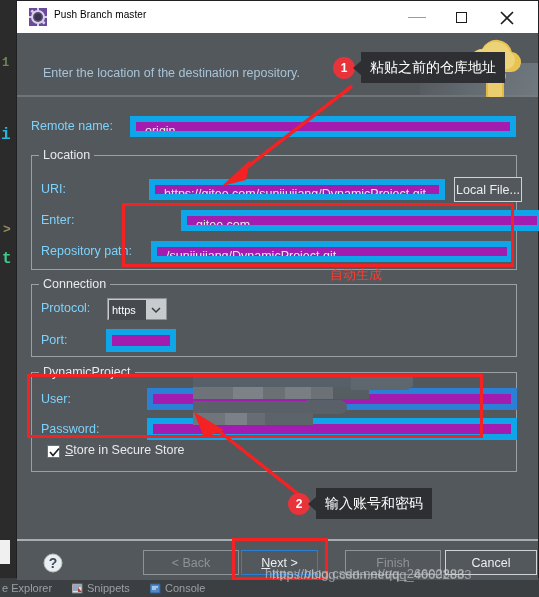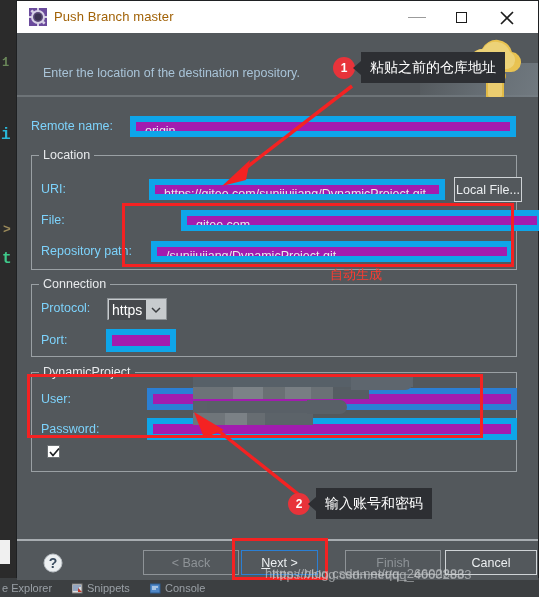--- a/index.html
+++ b/index.html
@@ -22,21 +22,21 @@
   
   #dialog{
     position:absolute;left:16px;top:0;width:523px;height:578px;
     background:#53585c;border:1px solid #1f2123;box-sizing:border-box;
   }
   #titlebar{
     position:absolute;left:0;top:0;right:0;height:32px;background:#ffffff;
     border-bottom:1px solid #d9d9d9;
   }
   #title-icon{position:absolute;left:12px;top:7px;width:18px;height:18px;}
-  #title-text{position:absolute;left:37px;top:8px;font-size:13px;color:#a16207;letter-spacing:.1px;}
+  #title-text{position:absolute;left:37px;top:8px;font-size:10px;color:#000000;letter-spacing:.1px;}
   .wbtn{position:absolute;top:0;height:32px;width:45px;cursor:default;}
   #btn-min{left:378px;}
   #btn-max{left:423px;}
   #btn-close{left:468px;}
   #btn-min i{position:absolute;left:13px;top:16px;width:18px;height:1px;background:#9b9b9b;display:block;}
   #btn-max i{position:absolute;left:16px;top:11px;width:11px;height:11px;border:1.6px solid #1c1c1c;display:block;box-sizing:border-box;}
   #btn-close svg{position:absolute;left:15px;top:10px;}
 
   
   #header{
@@ -62,21 +62,21 @@
 
   .btn{
     position:absolute;background:#53585c;border:1px solid #cfd3d6;box-sizing:border-box;
     color:#eceff1;font-size:12.5px;display:flex;align-items:center;justify-content:center;cursor:default;
   }
   .btn.disabled{color:#8e9397;border-color:#8e9397;}
   .btn.default{border-color:#2b7fd4;}
 
   
   #combo-protocol{position:absolute;left:90px;top:297px;width:60px;height:22px;background:#c7cbce;border:1px solid #8d9296;box-sizing:border-box;}
-  #combo-val{position:absolute;left:1px;top:1px;width:37px;height:20px;background:#46494d;color:#ffffff;font-size:14px;line-height:20px;padding-left:3px;box-sizing:border-box;overflow:hidden;white-space:nowrap;}
+  #combo-val{position:absolute;left:1px;top:1px;width:37px;height:20px;background:#46494d;color:#ffffff;font-size:11px;line-height:20px;padding-left:3px;box-sizing:border-box;overflow:hidden;white-space:nowrap;}
   #combo-arrow{position:absolute;right:3px;top:4px;}
 
   
   #cb-store{position:absolute;left:30px;top:444px;width:13px;height:13px;background:#ffffff;border:1px solid #6d7275;box-sizing:border-box;}
   #cb-store svg{position:absolute;left:1px;top:1px;}
   #cb-label{position:absolute;left:48px;top:442px;color:#e8eaec;font-size:12.5px;}
   #cb-label u{text-decoration:underline;}
 
   
   #footer{position:absolute;left:0;top:538px;right:0;height:39px;background:#53585c;border-top:2px solid #a8adb1;}
@@ -181,21 +181,21 @@
     <span class="lbl" style="left:14px;top:22px;">Remote name:</span>
     <div class="field" style="left:113px;top:19px;width:386px;height:21px;">origin</div>
 
     <div class="group" style="left:14px;top:58px;width:486px;height:115px;"></div>
     <span class="group-cap" style="left:22px;top:51px;">Location</span>
 
     <span class="lbl" style="left:24px;top:85px;">URI:</span>
     <div class="field" style="left:132px;top:82px;width:296px;height:21px;">https://gitee.com/sunjiujiang/DynamicProject.git</div>
     <div class="btn" style="left:437px;top:80px;width:68px;height:25px;">Local File...</div>
 
-    <span class="lbl" style="left:24px;top:116px;">File:</span>
+    <span class="lbl" style="left:24px;top:116px;">Enter:</span>
     <div class="field" style="left:134px;top:113px;width:362px;height:21px;margin-left:30px;">gitee.com</div>
 
     <span class="lbl" style="left:24px;top:147px;">Repository path:</span>
     <div class="field" style="left:134px;top:144px;width:362px;height:21px;">/sunjiujiang/DynamicProject.git</div>
 
     <div class="group" style="left:14px;top:187px;width:486px;height:73px;"></div>
     <span class="group-cap" style="left:22px;top:180px;">Connection</span>
 
     <span class="lbl" style="left:24px;top:204px;">Protocol:</span>
 
@@ -217,20 +217,21 @@
     <svg id="combo-arrow" width="14" height="14" viewBox="0 0 14 14">
       <path d="M3 5 L7 9 L11 5" stroke="#3a3d40" stroke-width="1.5" fill="none"></path>
     </svg>
   </div>
 
   <div id="cb-store">
     <svg width="11" height="11" viewBox="0 0 11 11">
       <path d="M1 5 L4 8.5 L10 1.5" stroke="#1f2225" stroke-width="1.7" fill="none"></path>
     </svg>
   </div>
+  <span id="cb-label"><u>S</u><span>tore in Secure Store</span></span>
 
   <div class="mosaic">
     <div class="mblk" style="left:176px;top:375px;width:160px;height:11px;background:#576068;"></div>
     <div class="mblk" style="left:336px;top:375px;width:60px;height:11px;background:#5e666e;"></div>
     <div class="mblk" style="left:176px;top:386px;width:40px;height:12px;background:#6d7378;"></div>
     <div class="mblk" style="left:216px;top:386px;width:30px;height:12px;background:#7c8287;"></div>
     <div class="mblk" style="left:246px;top:386px;width:22px;height:12px;background:#6a7074;"></div>
     <div class="mblk" style="left:268px;top:386px;width:26px;height:12px;background:#787e83;"></div>
     <div class="mblk" style="left:294px;top:386px;width:22px;height:12px;background:#6b7176;"></div>
     <div class="mblk" style="left:316px;top:386px;width:36px;height:12px;background:#565d63;"></div>

